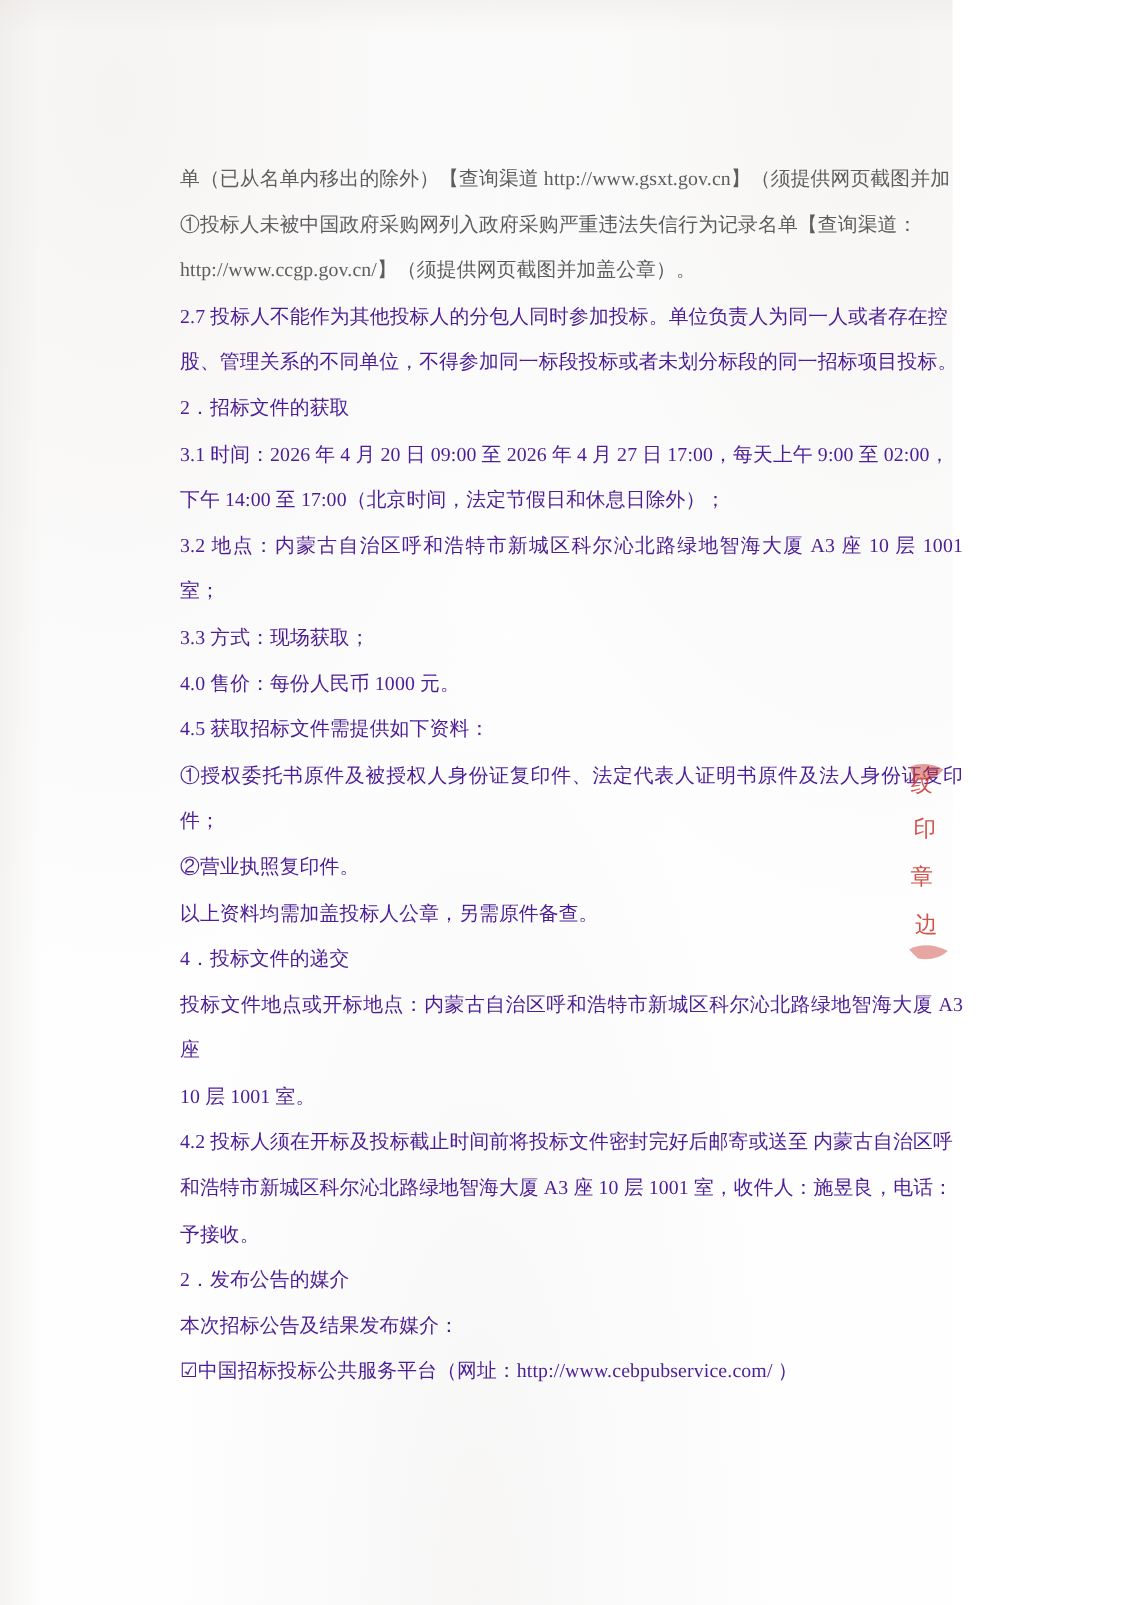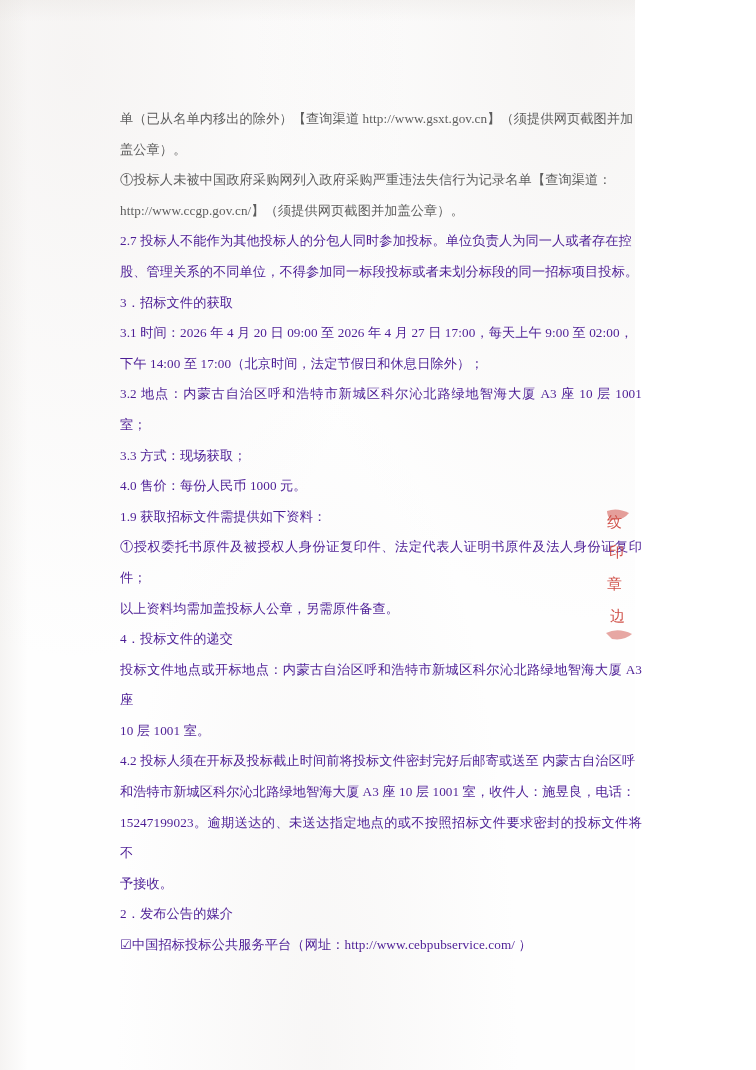--- a/index.html
+++ b/index.html
@@ -76,42 +76,42 @@
 </head>
 <body>
 
 <div class="page">
   <div class="paper-tint"></div>
   <div class="edge-fade-left"></div>
   <div class="edge-fade-top"></div>
 
   <div class="content">
     <p class="line gray">单（已从名单内移出的除外）【查询渠道 http://www.gsxt.gov.cn】（须提供网页截图并加</p>
-    <p class="line gray">盖公章）。</p>
     <p class="line gray">①投标人未被中国政府采购网列入政府采购严重违法失信行为记录名单【查询渠道：</p>
     <p class="line gray mono-ish">http://www.ccgp.gov.cn/】（须提供网页截图并加盖公章）。</p>
     <p class="line">2.7 投标人不能作为其他投标人的分包人同时参加投标。单位负责人为同一人或者存在控</p>
     <p class="line">股、管理关系的不同单位，不得参加同一标段投标或者未划分标段的同一招标项目投标。</p>
-    <p class="line">3．招标文件的获取</p>
+    <p class="line">2．招标文件的获取</p>
     <p class="line">3.1 时间：2026 年 4 月 20 日 09:00 至 2026 年 4 月 27 日 17:00，每天上午 9:00 至 02:00，</p>
     <p class="line">下午 14:00 至 17:00（北京时间，法定节假日和休息日除外）；</p>
     <p class="line">3.2 地点：内蒙古自治区呼和浩特市新城区科尔沁北路绿地智海大厦 A3 座 10 层 1001 室；</p>
     <p class="line">3.3 方式：现场获取；</p>
     <p class="line">4.0 售价：每份人民币 1000 元。</p>
-    <p class="line">1.9 获取招标文件需提供如下资料：</p>
+    <p class="line">4.5 获取招标文件需提供如下资料：</p>
     <p class="line">①授权委托书原件及被授权人身份证复印件、法定代表人证明书原件及法人身份证复印件；</p>
+    <p class="line">②营业执照复印件。</p>
     <p class="line">以上资料均需加盖投标人公章，另需原件备查。</p>
     <p class="line">4．投标文件的递交</p>
     <p class="line">投标文件地点或开标地点：内蒙古自治区呼和浩特市新城区科尔沁北路绿地智海大厦 A3 座</p>
     <p class="line">10 层 1001 室。</p>
     <p class="line">4.2 投标人须在开标及投标截止时间前将投标文件密封完好后邮寄或送至 内蒙古自治区呼</p>
     <p class="line">和浩特市新城区科尔沁北路绿地智海大厦 A3 座 10 层 1001 室，收件人：施昱良，电话：</p>
-    <p class="line">15247199023。逾期送达的、未送达指定地点的或不按照招标文件要求密封的投标文件将不</p>
     <p class="line">予接收。</p>
     <p class="line">2．发布公告的媒介</p>
+    <p class="line">本次招标公告及结果发布媒介：</p>
     <p class="line">☑中国招标投标公共服务平台（网址：http://www.cebpubservice.com/ ）</p>
 
   </div>
 
   <div class="seal">
     <svg width="30" height="135" viewBox="0 0 30 135" xmlns="http://www.w3.org/2000/svg">
       <g fill="#c8332a" opacity="0.85" font-family="DejaVu Sans" font-size="15">
         <path d="M2 6 q10 -4 22 2 q-6 8 -18 7 q-4 -4 -4 -9 z" opacity="0.55"></path>
         <text x="2" y="22">纹</text>
         <text x="4" y="52">印</text>

